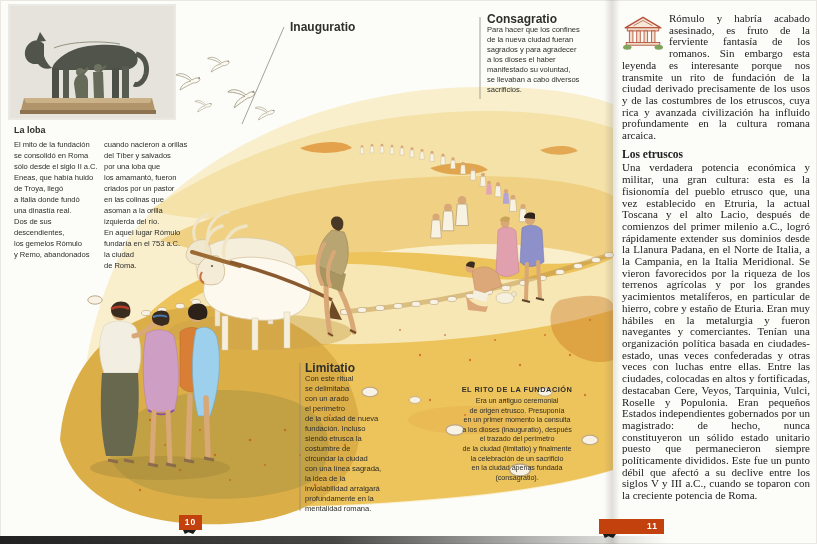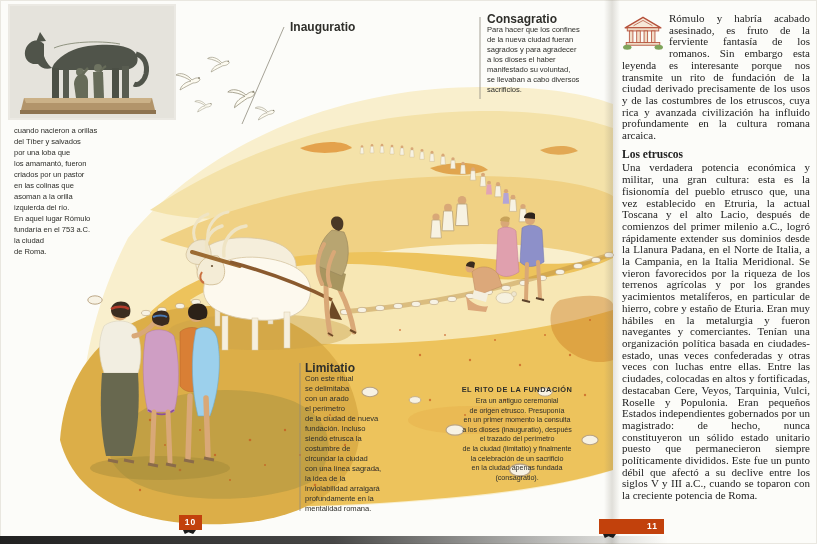--- a/index.html
+++ b/index.html
@@ -309,21 +309,33 @@
       <circle cx="72" cy="68" r="4" fill="#6e7361"></circle>
       <path d="M66,80 C66,74 70,70 74,70 C78,70 80,74 80,78 L80,94 L68,94 Z" fill="#666b59"></path>
       <path d="M74,72 C76,68 78,66 80,64" stroke="#666b59" stroke-width="2.5" fill="none"></path>
       <circle cx="90" cy="64" r="4" fill="#6e7361"></circle>
       <path d="M85,68 L95,68 L96,94 L86,94 Z" fill="#666b59"></path>
       <path d="M92,68 C94,65 96,63 98,62" stroke="#666b59" stroke-width="2.5" fill="none"></path>
     </svg>
   </div>
 
   <div class="laloba">
+    <div class="t">La loba</div>
     <div class="cols">
+      <div class="c c1">El mito de la fundación
+se consolidó en Roma
+sólo desde el siglo II a.C.
+Eneas, que había huido
+de Troya, llegó
+a Italia donde fundó
+una dinastía real.
+Dos de sus
+descendientes,
+los gemelos Rómulo
+y Remo, abandonados</div>
       <div class="c">cuando nacieron a orillas
 del Tíber y salvados
 por una loba que
 los amamantó, fueron
 criados por un pastor
 en las colinas que
 asoman a la orilla
 izquierda del río.
 En aquel lugar Rómulo
 fundaría en el 753 a.C.

